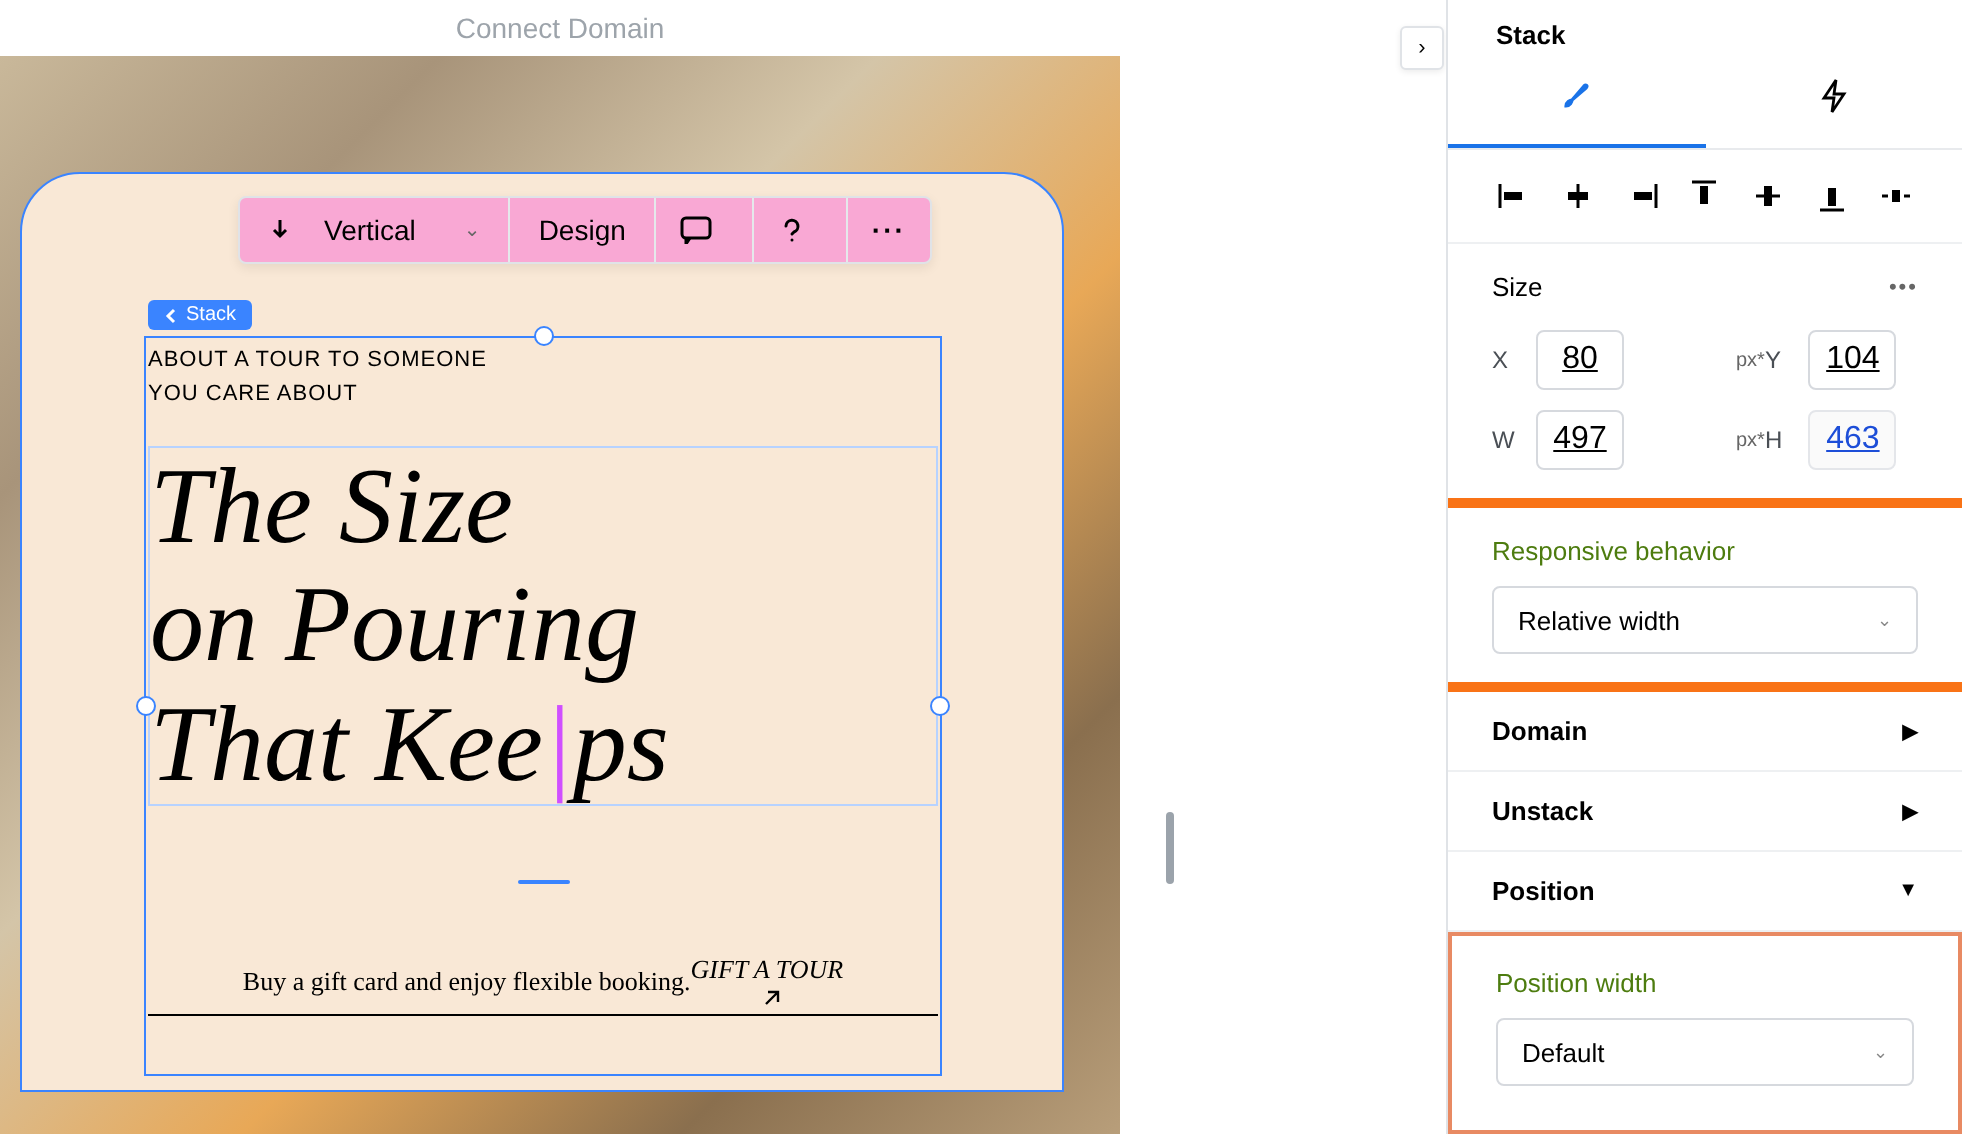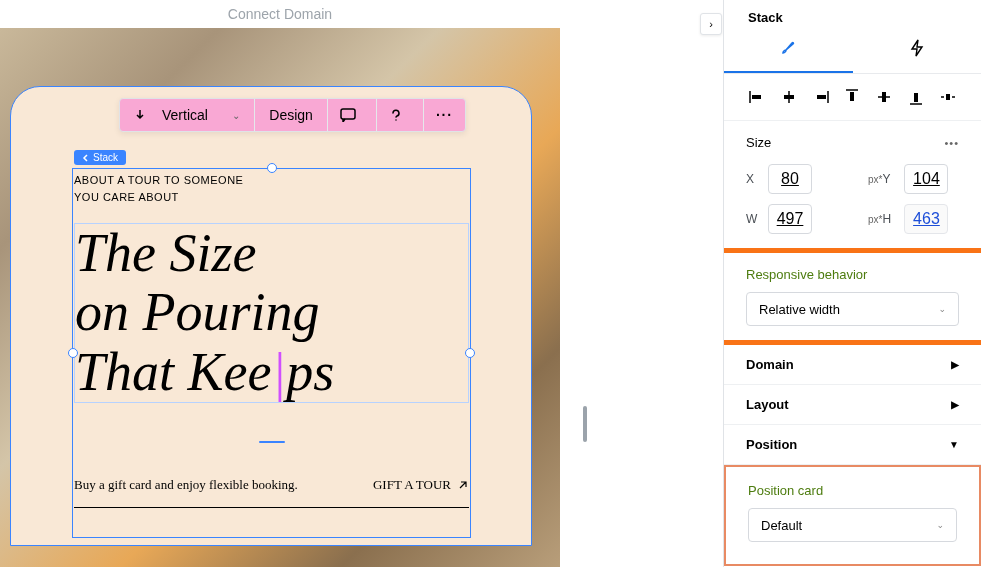--- a/index.html
+++ b/index.html
@@ -26,22 +26,22 @@
 .toolbar-chevron { margin-left: 24px; font-size: 10px; color: #666; }
 .toolbar-iconbtn { padding: 8px 12px; }
 
 .content { position: absolute; left: 74px; top: 172px; width: 395px; z-index: 2; }
 .eyebrow { font-size: 11px; font-weight: 400; letter-spacing: 0.5px; line-height: 1.5; margin-bottom: 18px; }
 .headline-wrap { border: 1px solid #b7d2ff; padding: 0; margin-bottom: 26px; }
 .headline { font-family: "Caslon", Georgia, "Times New Roman", serif; font-style: italic; font-size: 54px; line-height: 1.1; font-weight: 400; }
 .headline .cursor-mark { color: #d04fff; }
 .minus-pill { text-align: center; margin-bottom: 30px; }
 .minus-pill span { display: inline-block; width: 26px; height: 2px; background: #3a84ff; border-radius: 2px; }
-.bottom-row { display: flex; justify-content: space-between; align-items: center; font-family: Georgia, serif; font-size: 13px; border-bottom: 1px solid #000; padding-bottom: 14px; }
-.gift-link { display: flex; align-items: center; }
+.bottom-row { display: flex; justify-content: center; align-items: center; font-family: Georgia, serif; font-size: 13px; border-bottom: 1px solid #000; padding-bottom: 2px; }
+.gift-link { font-style: italic; display: flex; align-items: center; flex-direction: column; }
 .gift-link svg { margin-left: 6px; }
 
 .collapse-handle { position: absolute; left: 700px; top: 13px; width: 22px; height: 22px; background: #fff; border: 1px solid #e0e3e7; border-radius: 3px; display: flex; align-items: center; justify-content: center; font-size: 11px; box-shadow: 0 1px 3px rgba(0,0,0,.08); }
 .scroll-indicator { position: absolute; left: 583px; top: 406px; width: 4px; height: 36px; background: #9ba3ab; border-radius: 2px; }
 
 
 .inspector { position: absolute; right: 0; top: 0; width: 258px; height: 567px; border-left: 1px solid #e0e3e7; background: #fff; display: flex; flex-direction: column; }
 .inspector-title { padding: 10px 24px 0; font-size: 13px; font-weight: 600; }
 .inspector-tabs { display: flex; padding: 14px 0 0; border-bottom: 1px solid #e8eaed; }
 .inspector-tab { flex: 1; text-align: center; padding-bottom: 10px; cursor: pointer; }
@@ -249,28 +249,28 @@
       <span>Relative width</span>
       <span class="chev">⌄</span>
     </div>
   </div>
 
   <div class="accordion-row">
     <span>Domain</span>
     <span class="arr">▶</span>
   </div>
   <div class="accordion-row">
-    <span>Layout</span>
+    <span>Unstack</span>
     <span class="arr">▶</span>
   </div>
   <div class="accordion-row">
     <span>Position</span>
     <span class="arr">▼</span>
   </div>
 
   <div class="position-body">
-    <div class="row-label">Position card</div>
+    <div class="row-label">Position width</div>
     <div class="dropdown">
       <span>Default</span>
       <span class="chev">⌄</span>
     </div>
   </div>
 </div>
 
 </body></html>

